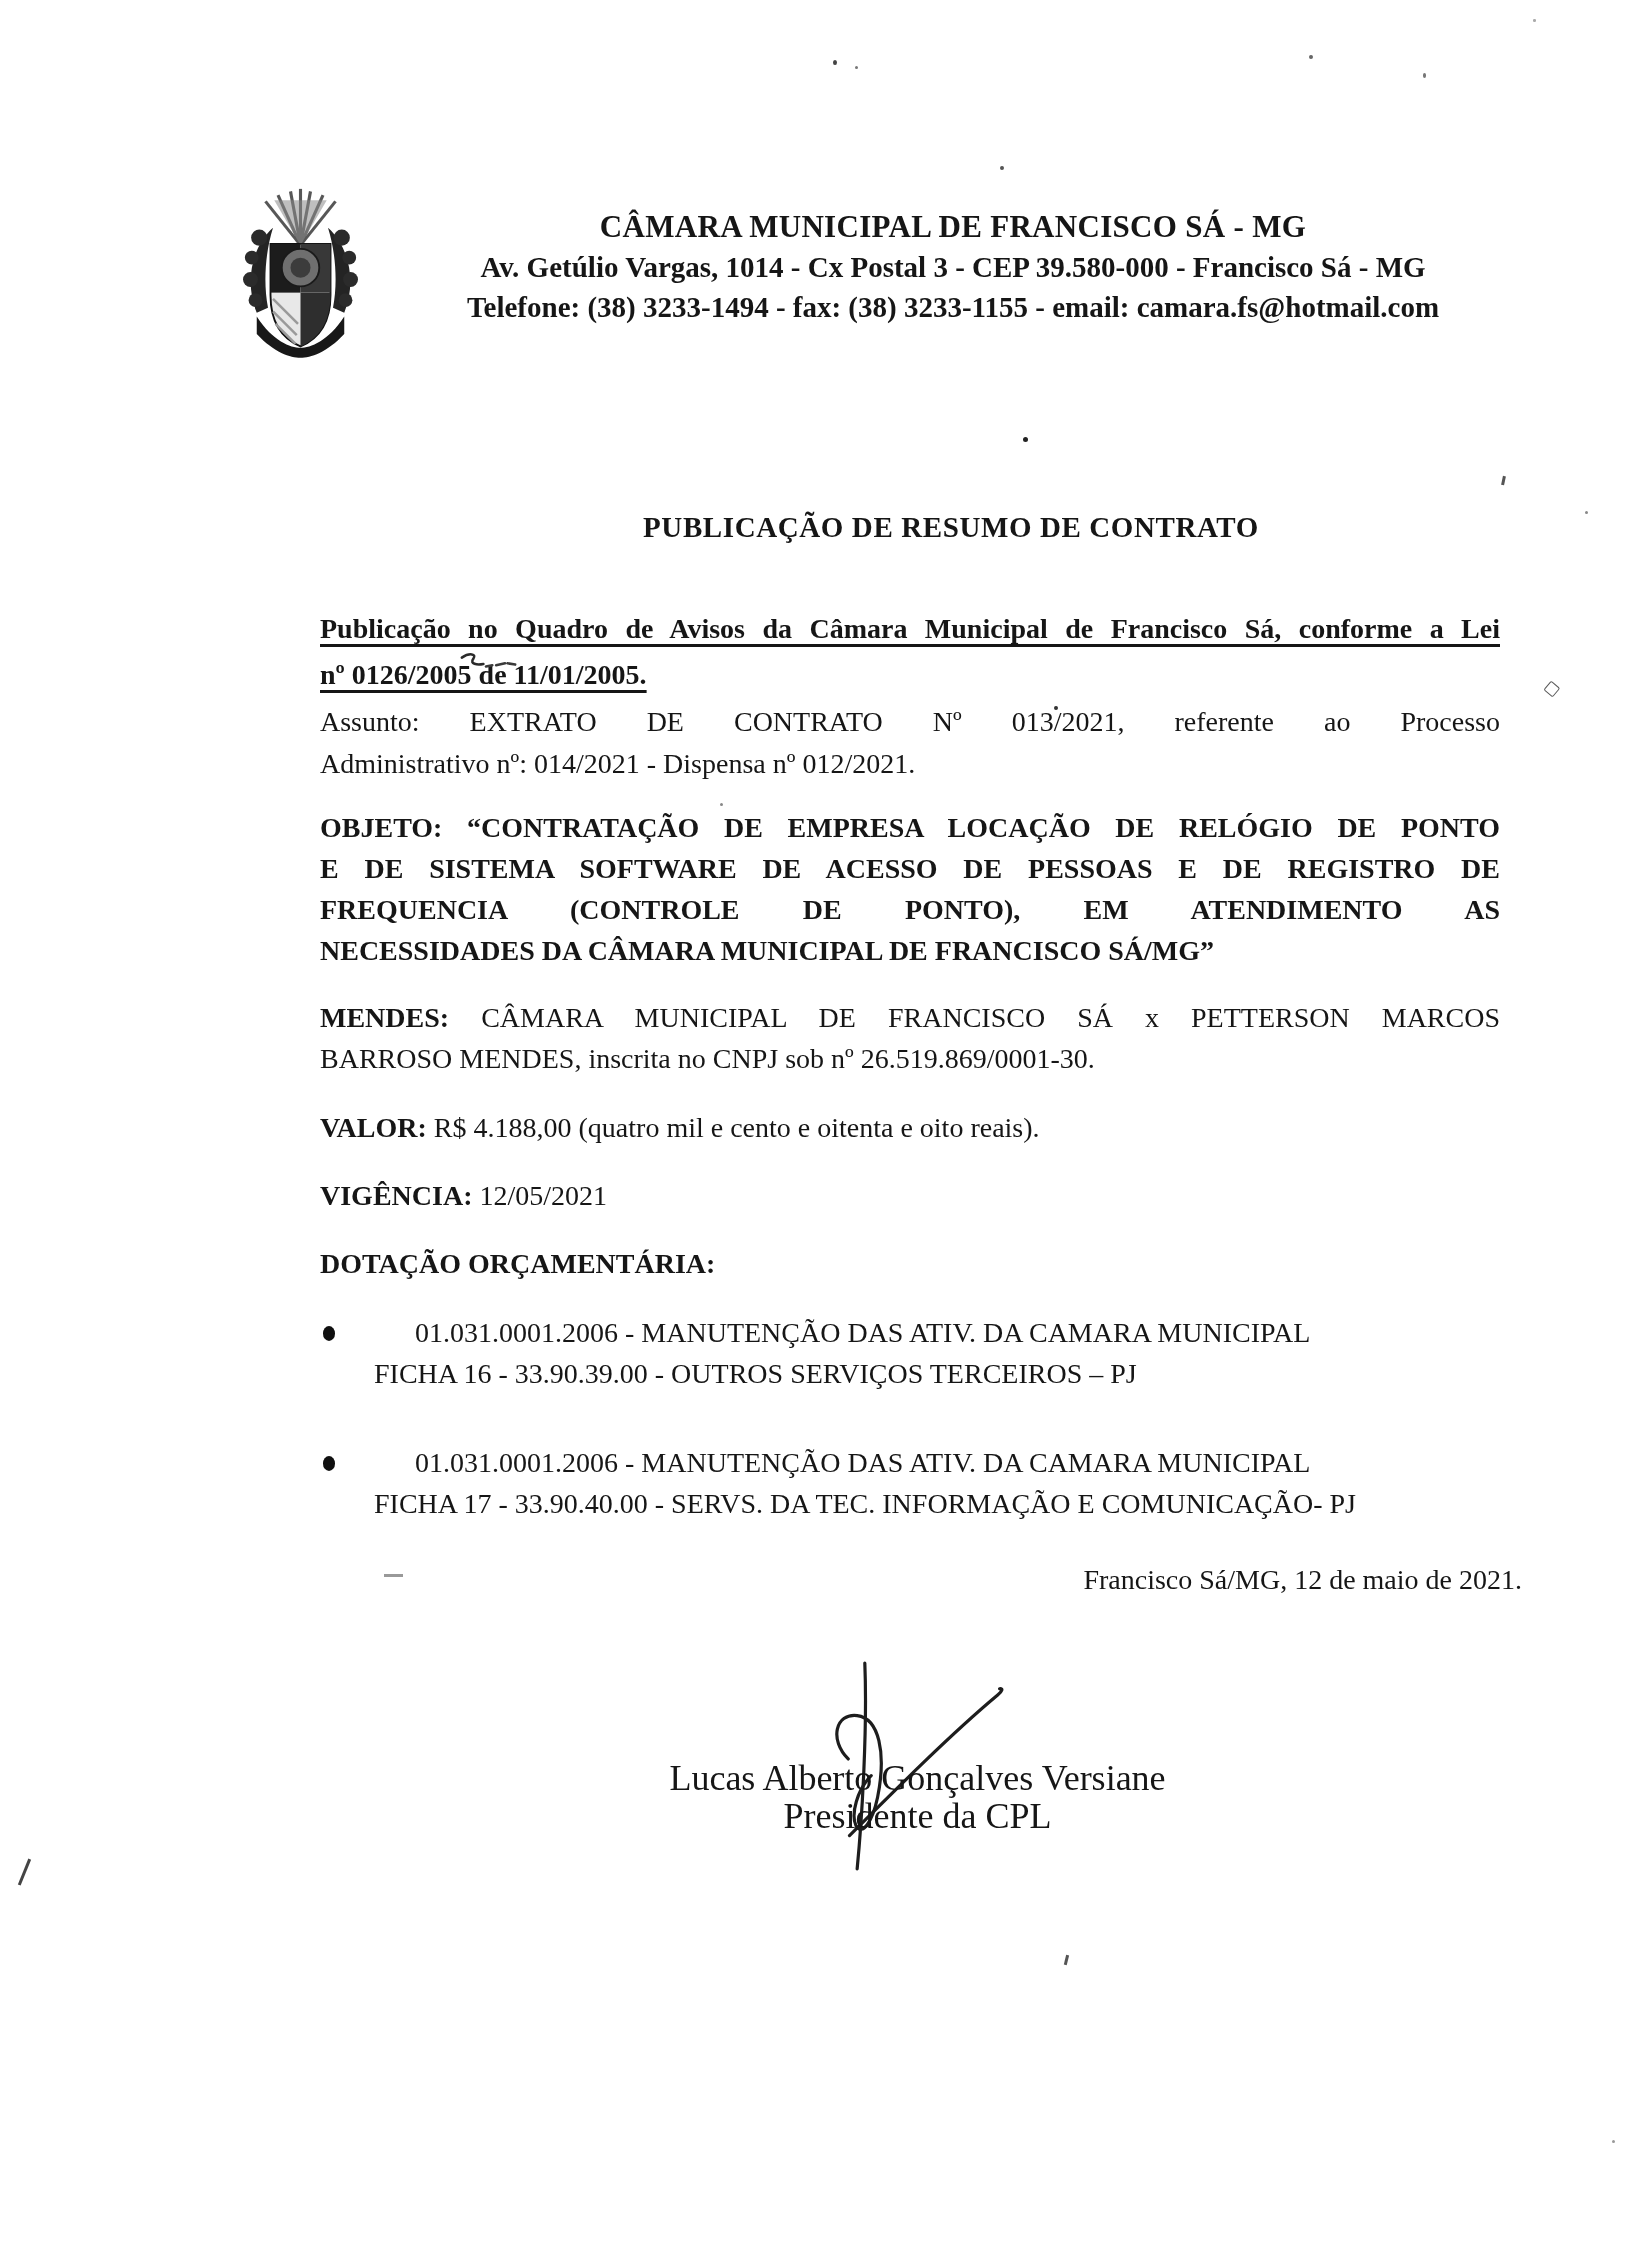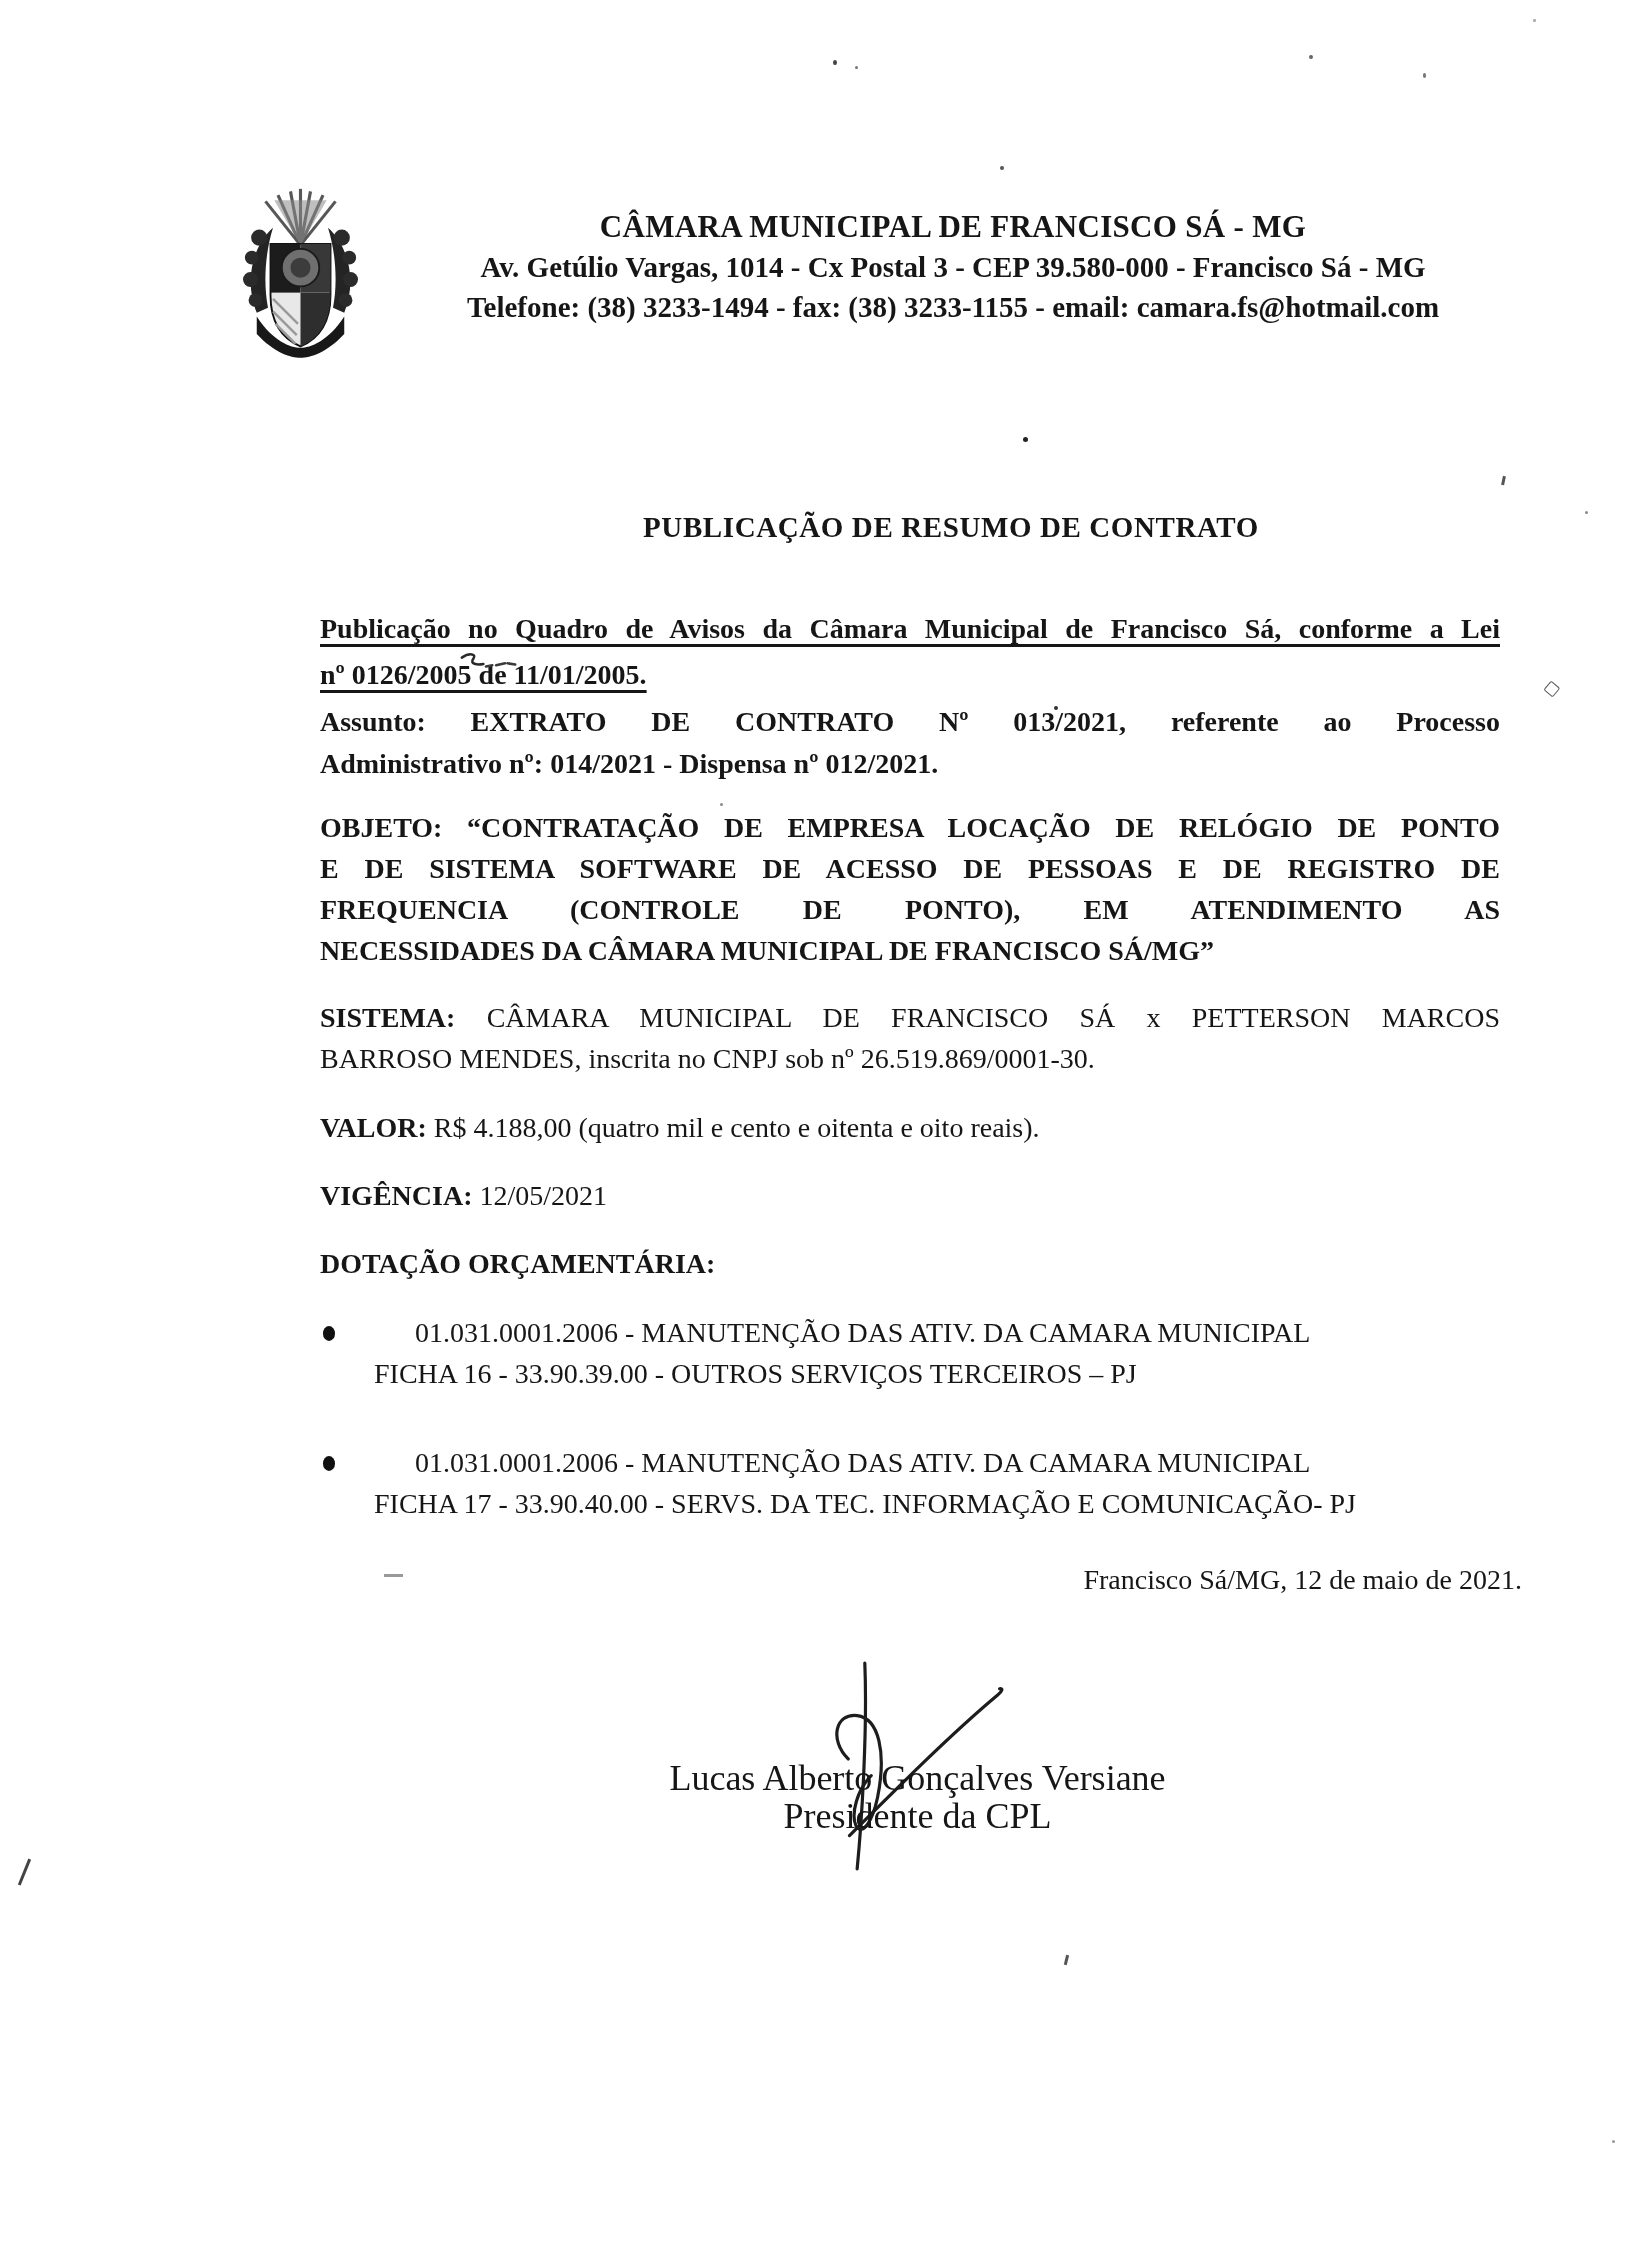--- a/index.html
+++ b/index.html
@@ -14,21 +14,21 @@
   .hdr .l3{font-size:29px;line-height:40px;}
   
   .title{left:361px;top:511px;width:1180px;text-align:center;font-weight:bold;font-size:29px;letter-spacing:0.6px;}
   
   .blk{left:320px;width:1180px;font-size:28px;}
   .jl{text-align:justify;text-align-last:justify;}
   .ll{text-align:left;}
   .b{font-weight:bold;}
   .notice{top:606px;font-weight:bold;}
   .notice div{line-height:46px;text-decoration:underline;text-decoration-thickness:2.6px;text-underline-offset:6.4px;}
-  .assunto{top:701px;font-weight:bold;}
+  .assunto{top:701px;font-weight:normal;}
   .assunto div{line-height:42px;}
   .objeto{top:807px;font-weight:bold;}
   .objeto div{line-height:41px;}
   .partes{top:997px;}
   .partes div{line-height:41px;}
   .single{line-height:41px;}
   .valor{top:1107px;}
   .vigencia{top:1175px;}
   .dotacao{top:1243px;font-weight:bold;}
   
@@ -110,21 +110,21 @@
   </div>
 
   <div class="abs blk objeto">
     <div class="jl">OBJETO: “CONTRATAÇÃO DE EMPRESA LOCAÇÃO DE RELÓGIO DE PONTO</div>
     <div class="jl">E DE SISTEMA SOFTWARE DE ACESSO DE PESSOAS E DE REGISTRO DE</div>
     <div class="jl">FREQUENCIA (CONTROLE DE PONTO), EM ATENDIMENTO AS</div>
     <div class="ll">NECESSIDADES DA CÂMARA MUNICIPAL DE FRANCISCO SÁ/MG”</div>
   </div>
 
   <div class="abs blk partes">
-    <div class="jl"><span class="b">SISTEMA:</span> <span>CÂMARA MUNICIPAL DE FRANCISCO SÁ x PETTERSON MARCOS</span></div>
+    <div class="jl"><span class="b">MENDES:</span> <span>CÂMARA MUNICIPAL DE FRANCISCO SÁ x PETTERSON MARCOS</span></div>
     <div class="ll">BARROSO MENDES, inscrita no CNPJ sob nº 26.519.869/0001-30.</div>
   </div>
 
   <div class="abs blk single valor">
     <span class="b">VALOR:</span> <span>R$ 4.188,00 (quatro mil e cento e oitenta e oito reais).</span>
   </div>
 
   <div class="abs blk single vigencia">
     <span class="b">VIGÊNCIA:</span> <span>12/05/2021</span>
   </div>

